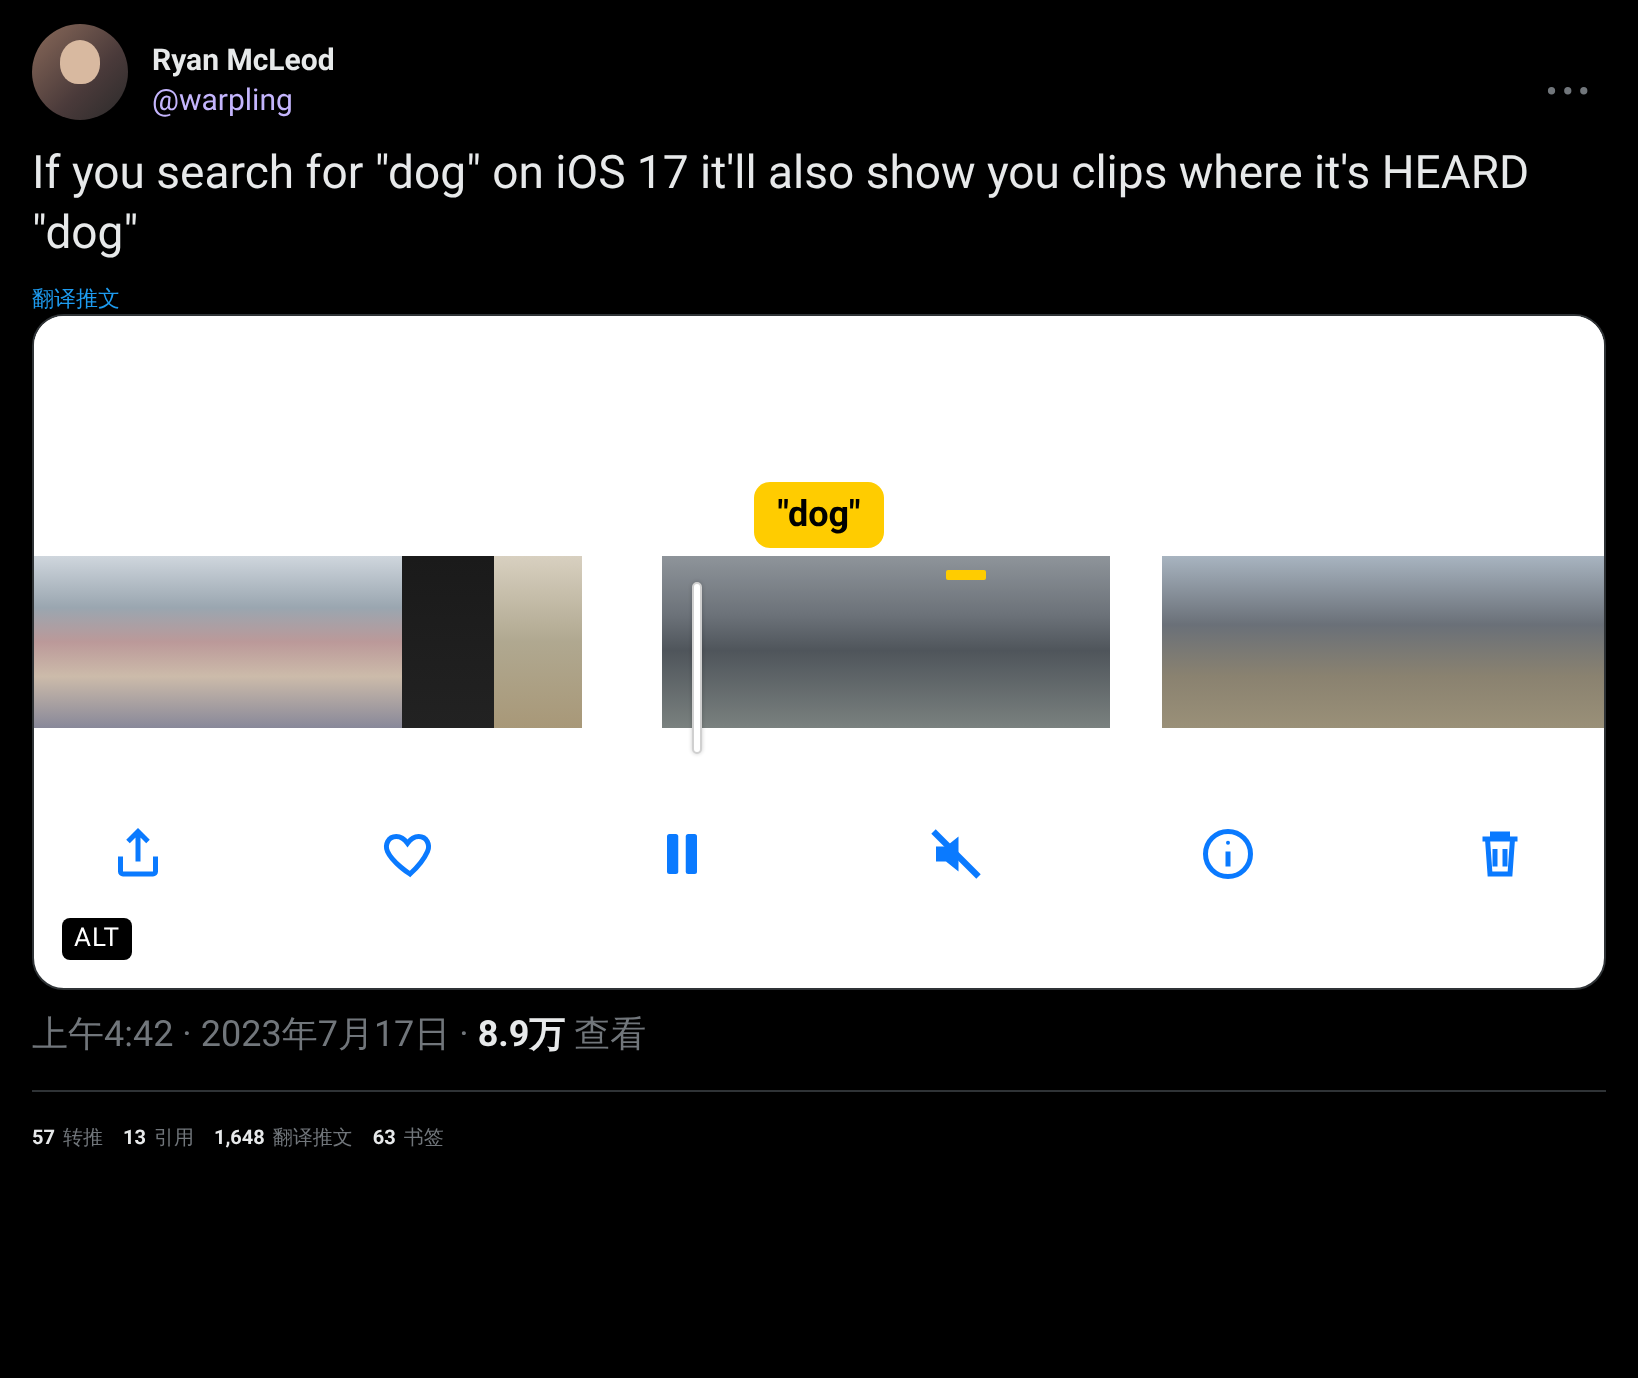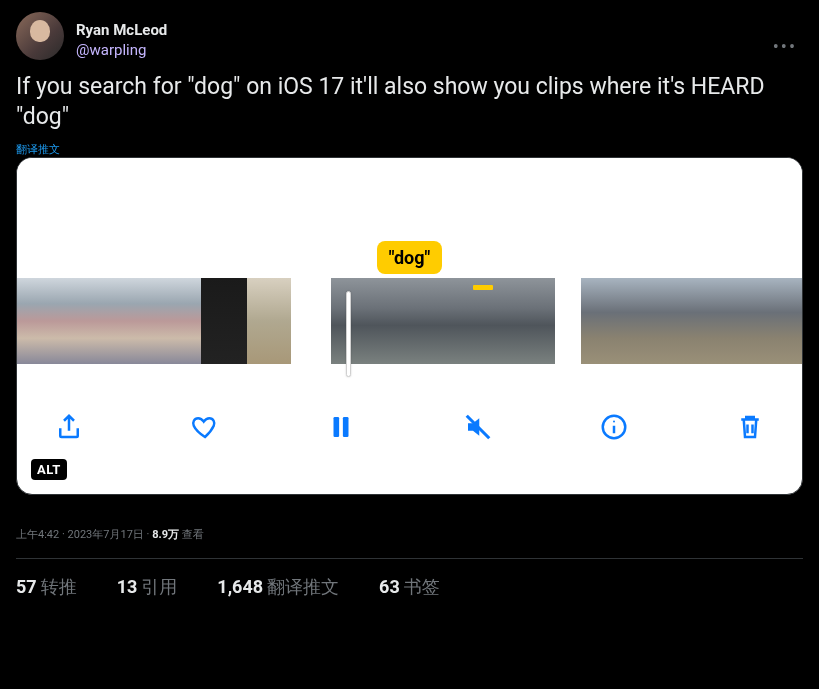--- a/index.html
+++ b/index.html
@@ -153,38 +153,38 @@
   }
   .tool-btn svg{ width:30px; height:30px; stroke:#0a7aff; fill:none; stroke-width:2; }
   .tool-btn.pause svg{ fill:#0a7aff; stroke:none; }
   .alt-badge {
     position: absolute;
     left: 14px;
     bottom: 14px;
     background: #000;
     color: #fff;
     font-size: 13px;
-    font-weight: 700;
+    font-weight: 400;
     padding: 3px 6px;
     border-radius: 4px;
     letter-spacing:.5px;
   }
   .meta-line {
     color: #71767b;
-    font-size: 11px;
-    margin-top: 32px;
+    font-size: 18px;
+    margin-top: 10px;
     padding-bottom: 16px;
     border-bottom: 1px solid #2f3336;
   }
   .meta-line .views-count { color:#e7e9ea; font-weight:700; }
   .stats-row {
     display: flex;
-    gap: 40px;
+    gap: 10px;
     padding: 16px 0 0 0;
-    font-size: 18px;
+    font-size: 10px;
     color: #71767b;
     align-items: flex-end;
   }
   .stat b { color: #e7e9ea; font-weight: 700; margin-right:4px; }
 </style>
 </head>
 <body>
 
 <div class="tweet">
 

